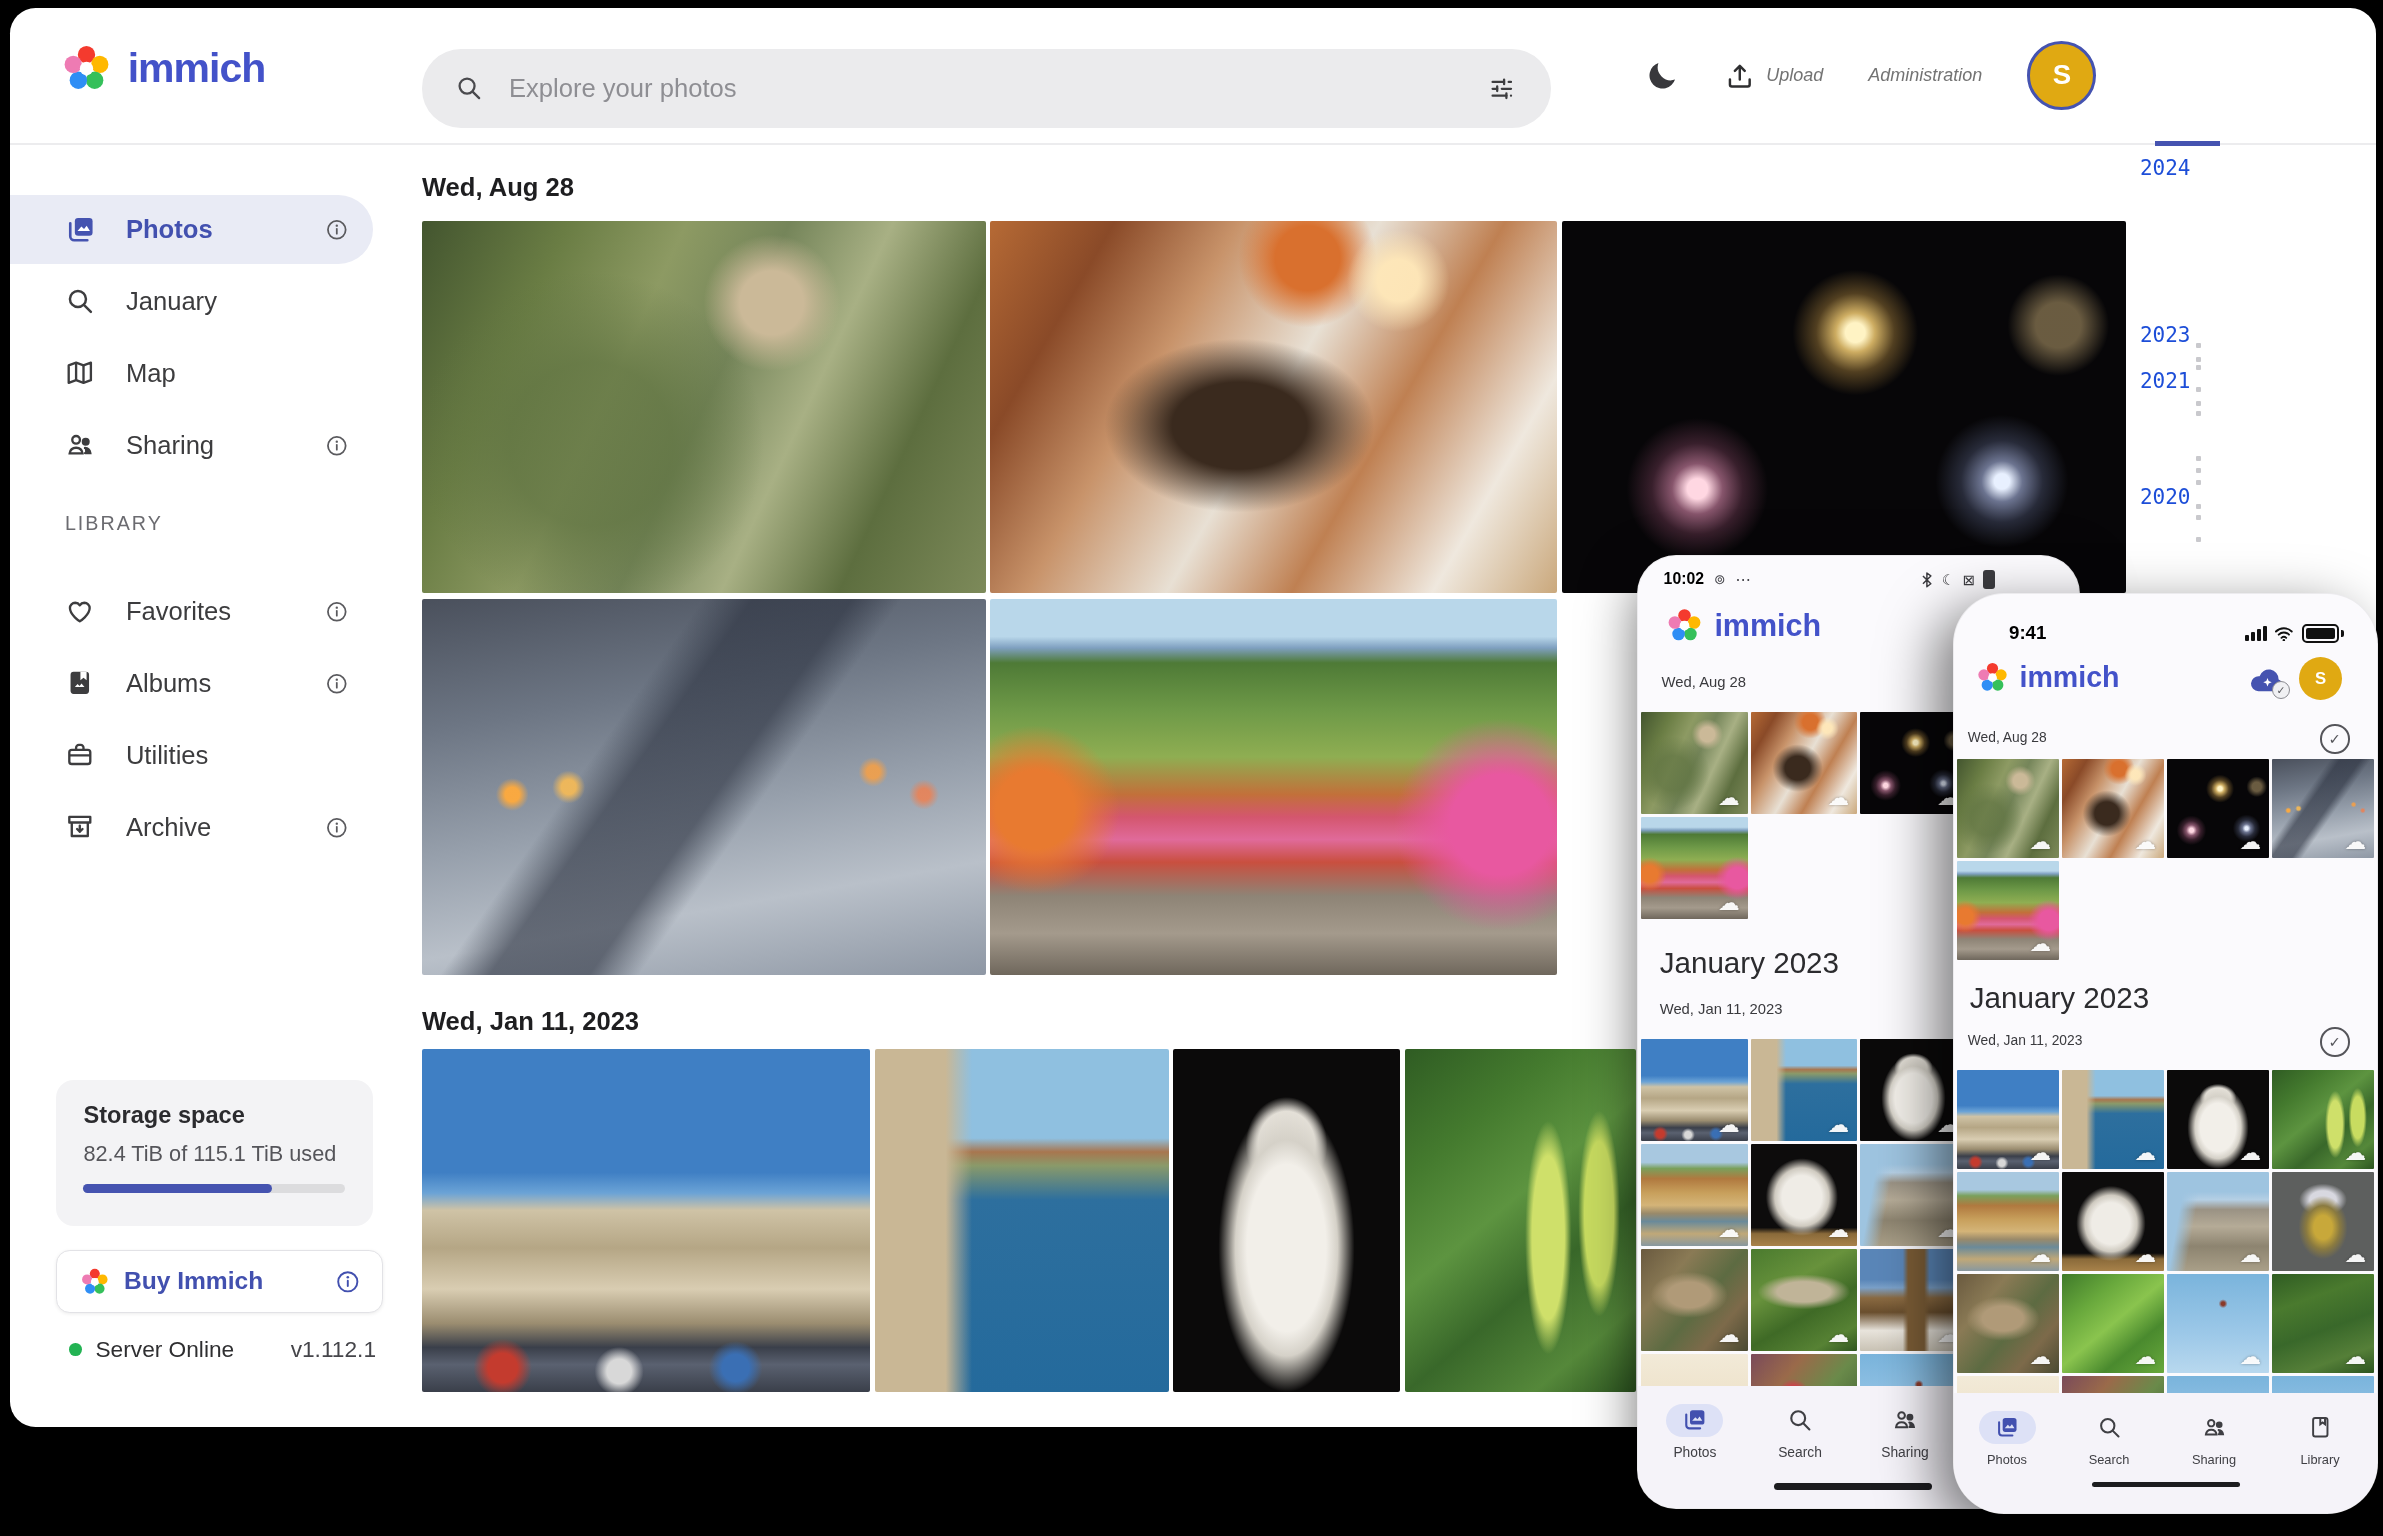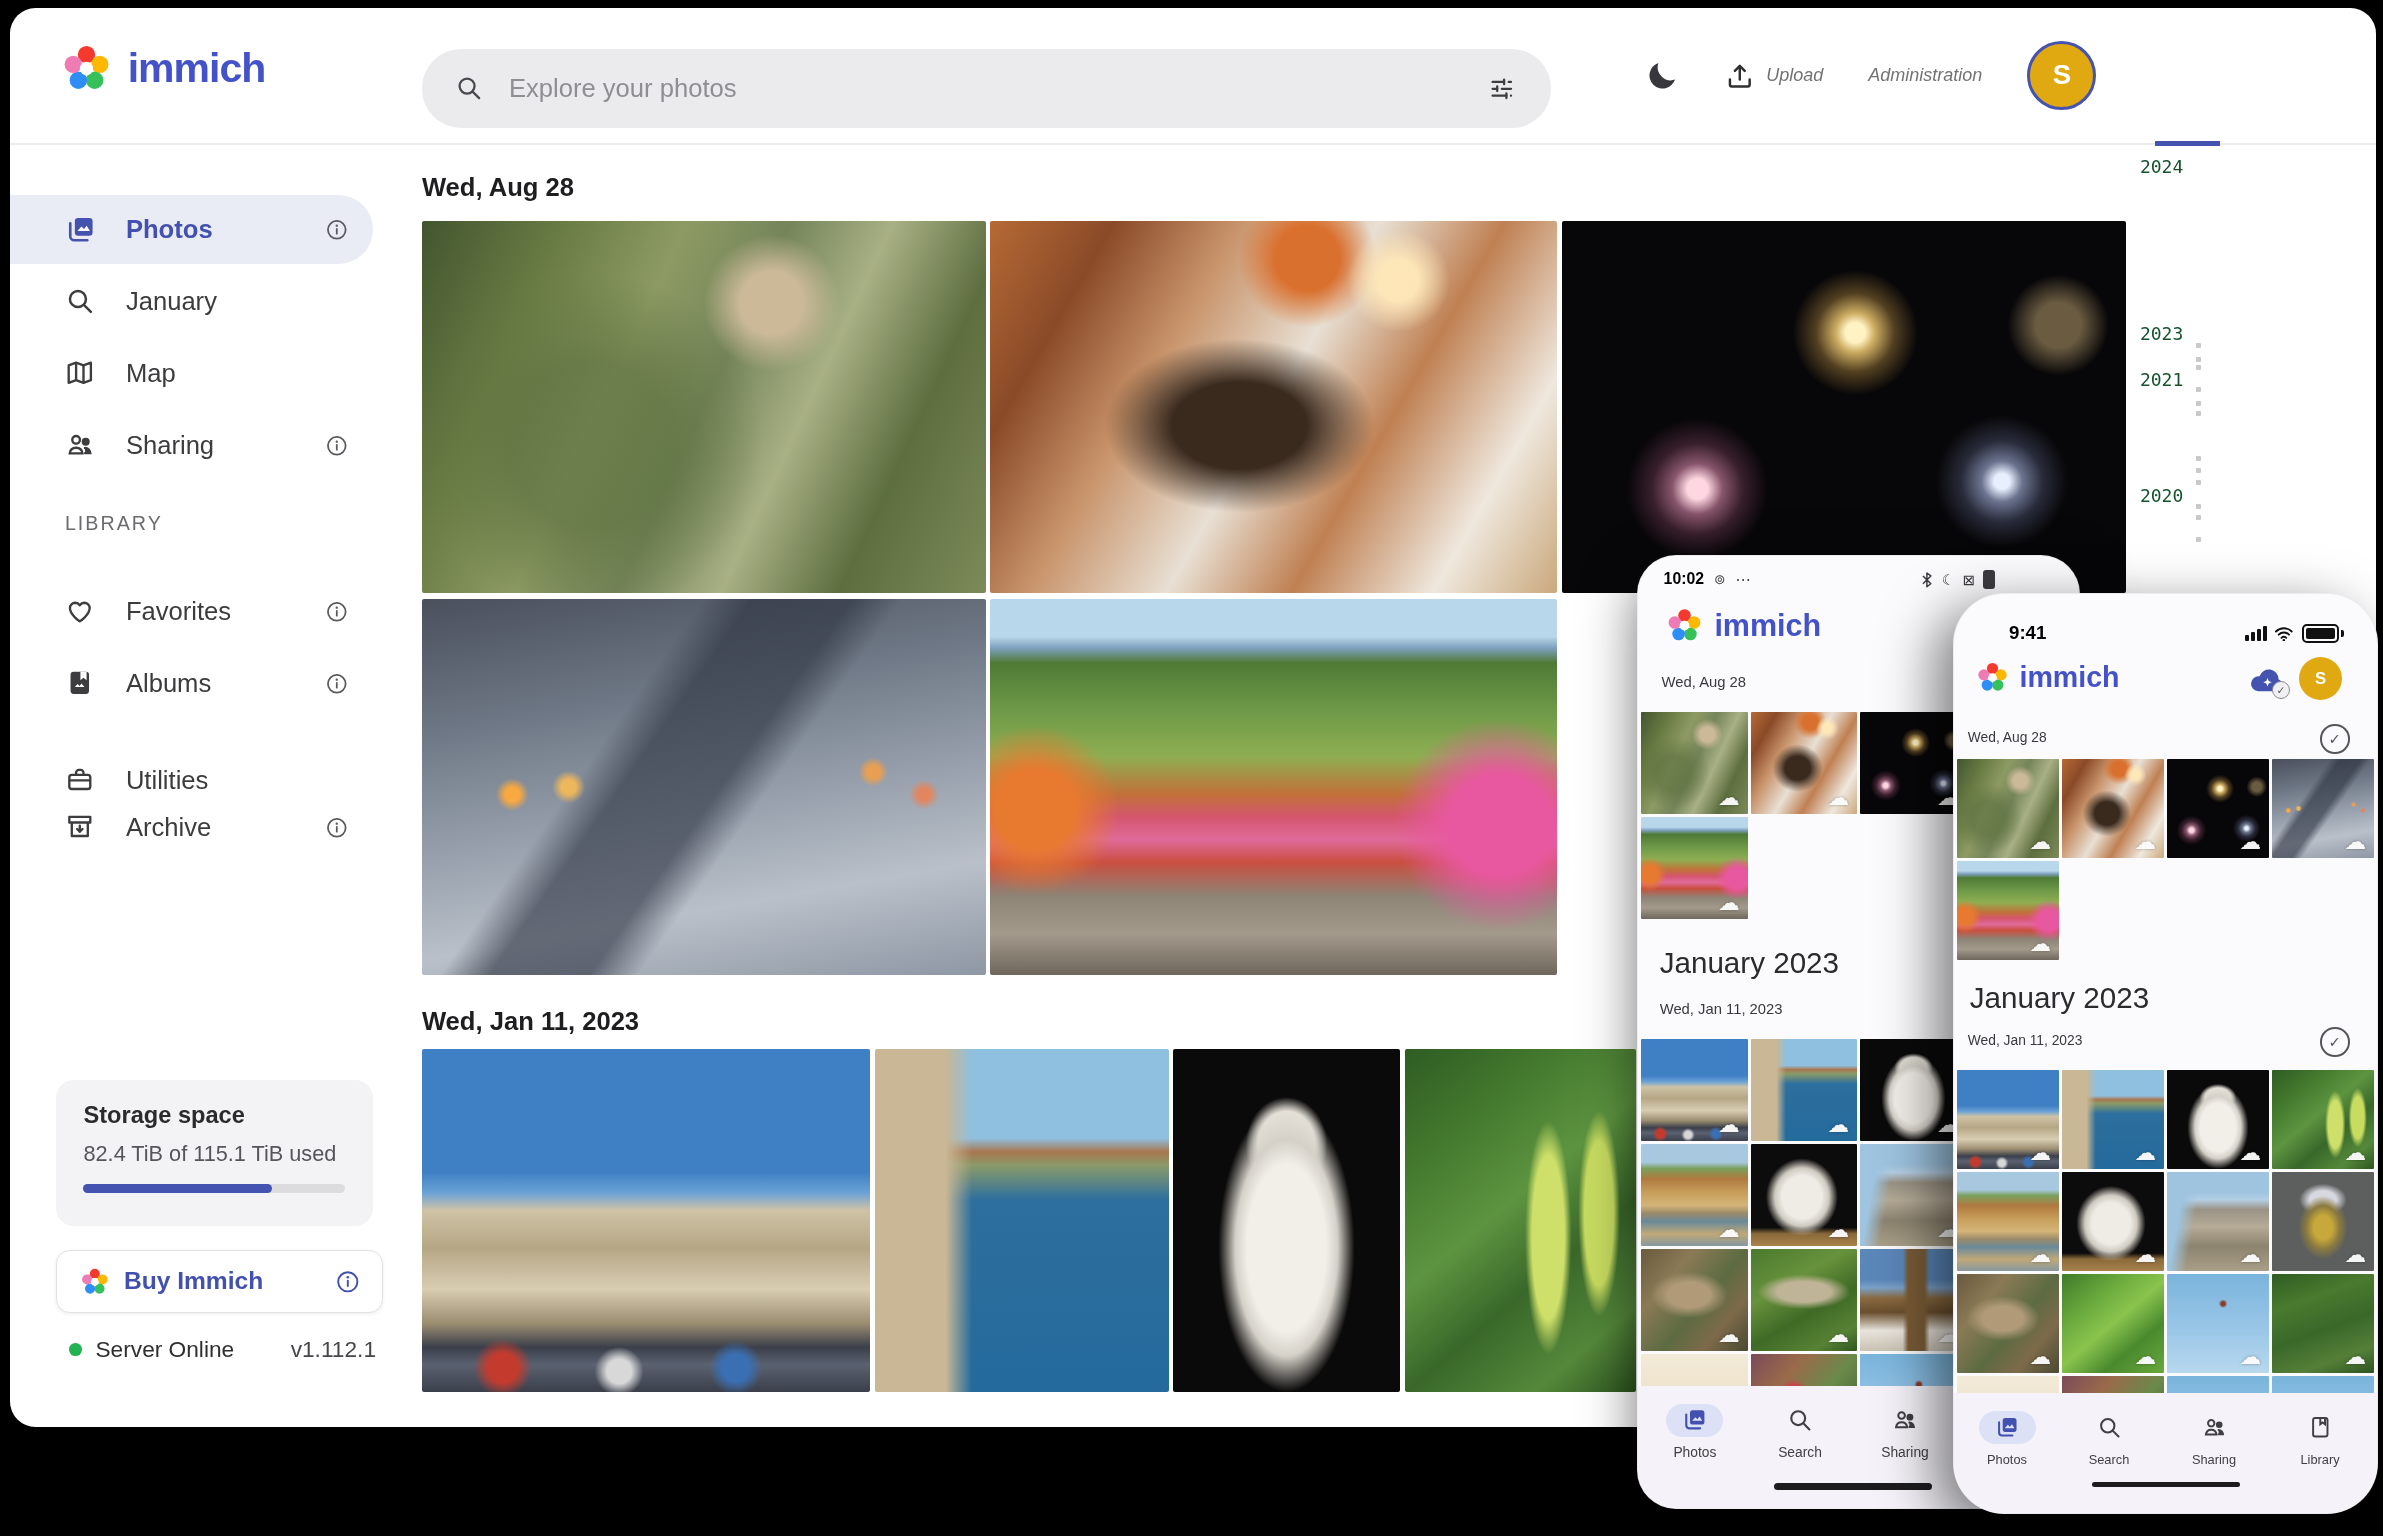--- a/index.html
+++ b/index.html
@@ -37,21 +37,21 @@
   .buy-label{font-size:24.6px;font-weight:700;color:#4250af;margin-left:13.8px;}
   .server-row{position:absolute;left:59px;top:1328px;width:311px;display:flex;align-items:center;}
   .dot-green{width:12.8px;height:12.8px;border-radius:50%;background:#23b353;margin-right:13.8px;}
   .server-label{font-size:22.7px;color:#2f2f31;}
   .server-version{font-size:22.7px;color:#45454a;margin-left:auto;margin-right:3.9px;}
   
   .date-hdr{position:absolute;font-size:25.6px;font-weight:700;color:#1e1e20;}
   .photo{position:absolute;border-radius:2px;cursor:pointer;}
   
   .tl-marker{position:absolute;left:2145px;top:133px;width:65px;height:4.9px;background:#4553b0;}
-  .tl-year{position:absolute;left:2130px;font-family:"DejaVu Sans Mono",monospace;font-size:18px;color:#14532d;cursor:pointer;}
+  .tl-year{position:absolute;left:2130px;font-family:"DejaVu Sans Mono",monospace;font-size:21px;color:#1d4ed8;cursor:pointer;}
   .tl-dot{position:absolute;left:2186px;width:4.9px;height:4.9px;border-radius:1px;background:#c9c9cd;}
   
   .phone{position:absolute;background:#fbfafd;overflow:hidden;}
   .phone-l{left:1637px;top:555px;width:441px;height:952px;border-radius:39px;z-index:10;
     box-shadow:0 19.7px 54px rgba(0,0,0,.55);border:1px solid rgba(0,0,0,.06);}
   .phone-r{left:1953px;top:593px;width:423px;height:919px;border-radius:51px;z-index:11;
     box-shadow:-17.7px 15.8px 54px rgba(0,0,0,.5);border:1px solid rgba(0,0,0,.06);}
   .p-time{font-weight:600;color:#000000;}
   .p-brand{font-weight:700;color:#4352c9;}
   .p-date{font-size:14.8px;color:#3a3a3e;font-weight:500;}
@@ -296,21 +296,21 @@
     <span class="s-label">Albums</span>
     <span class="s-info">
       <svg width="23.6" height="23.6" viewBox="0 0 24 24" fill="none" stroke="currentColor" stroke-width="1.8">
           <circle cx="12" cy="12" r="9"></circle>
           <path d="M12 11v5" stroke-linecap="round"></path>
           <circle cx="12" cy="7.8" r="1.2" fill="currentColor" stroke="none"></circle>
         </svg>
     </span>
   </div>
 
-  <div class="side-item" style="top:738px">
+  <div class="side-item" style="top:713px">
     <span class="pill"></span>
     <span class="s-icon">
       <svg width="29.6" height="29.6" viewBox="0 0 24 24" fill="none" stroke="currentColor" stroke-width="1.9" stroke-linejoin="round">
           <rect x="3.5" y="8" width="17" height="11.5" rx="2"></rect>
           <path d="M9 8V6.2A2.2 2.2 0 0 1 11.2 4h1.6A2.2 2.2 0 0 1 15 6.2V8M3.5 12.5h17"></path>
         </svg>
     </span>
     <span class="s-label">Utilities</span>
   </div>
 

